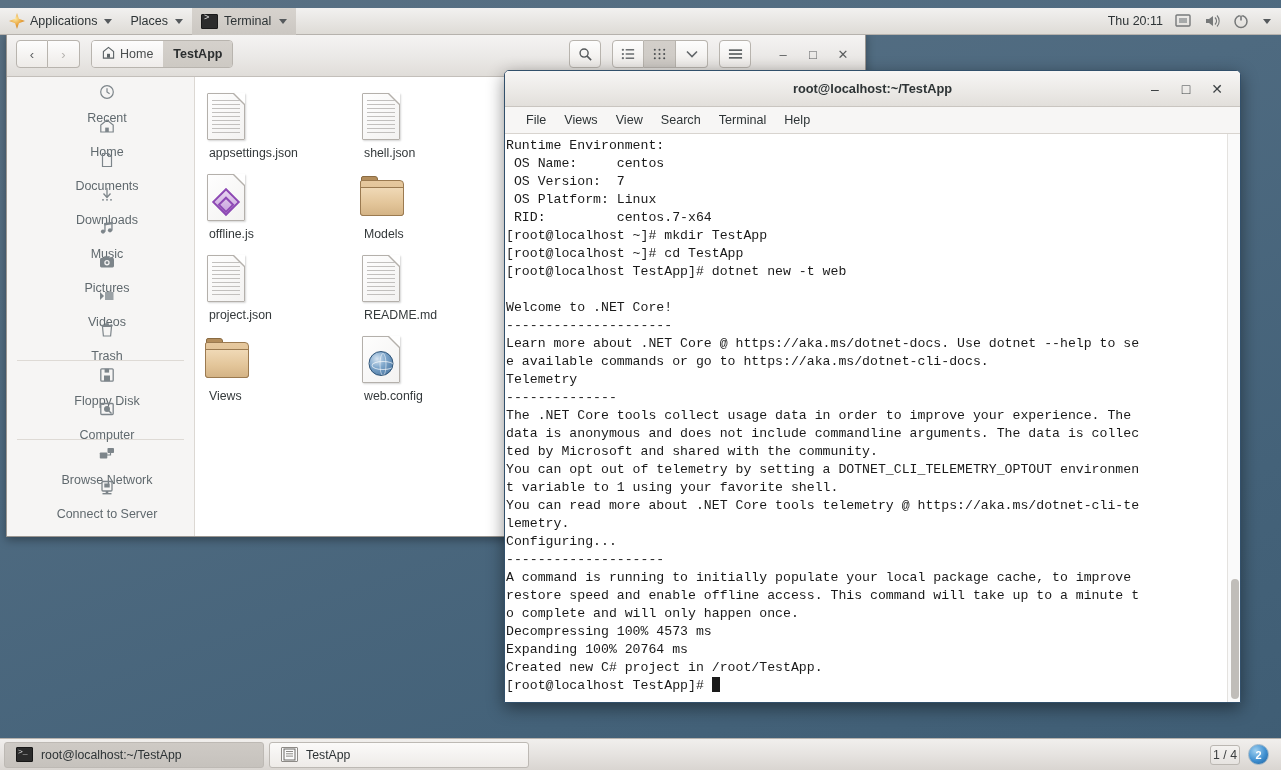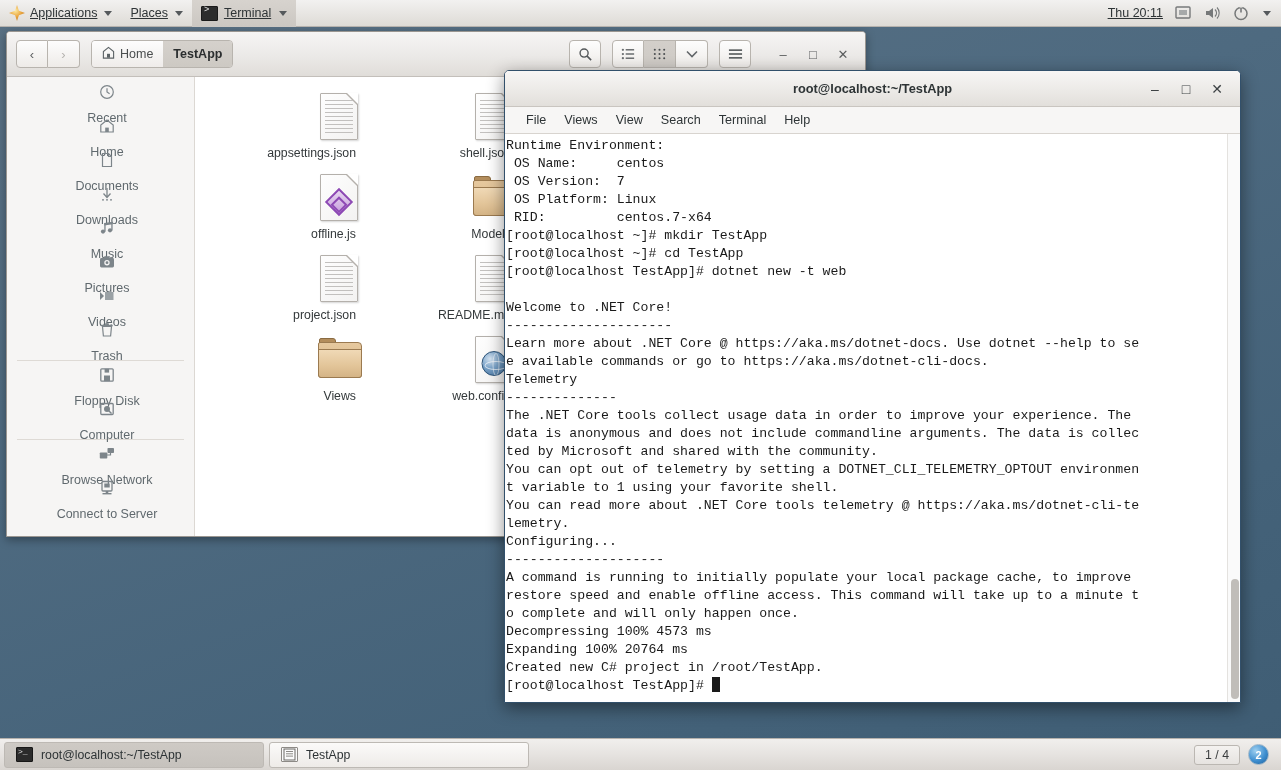--- a/index.html
+++ b/index.html
@@ -8,27 +8,26 @@
     overflow: hidden;
     font-family: "Liberation Sans", sans-serif;
   }
   body {
     background: linear-gradient(160deg, #5a7184 0%, #4e6a80 40%, #446279 75%, #3f5d74 100%);
     position: relative;
   }
 
   
   #top-panel {
-    position: absolute; left: 0; top: 0; width: 1281px; height: 27px;
+    position: absolute; left: 0; top: 8px; width: 1281px; height: 27px;
     background: linear-gradient(to bottom, #f2f1f0 0%, #e8e6e3 50%, #dedbd6 100%);
     border-bottom: 1px solid #b6b2ad;
     display: flex; align-items: center;
     font-size: 12.5px; color: #2e3436;
     z-index: 50;
-    text-decoration: underline;
   }
   .panel-menu {
     display: flex; align-items: center; gap: 5px;
     padding: 0 9px; height: 26px; cursor: default;
   }
   .panel-arrow {
     width: 0; height: 0; margin-left: 2px;
     border-left: 4px solid transparent;
     border-right: 4px solid transparent;
     border-top: 5px solid #55595c;
@@ -137,21 +136,21 @@
 
   #fm-content {
     flex: 1; background: #fff; padding: 16px 10px 0 10px;
     display: grid;
     grid-template-columns: repeat(4, 155px);
     grid-auto-rows: 81px;
     justify-content: start;
   }
   .file-cell {
     display: flex; flex-direction: column;
-    align-items: flex-end; cursor: default;
+    align-items: flex-start; cursor: default;
   }
   .fname {
     font-size: 12.3px; color: #34393b; margin-top: 5px;
     padding: 1px 4px; border-radius: 2px;
     white-space: nowrap;
   }
   .ficon { width: 42px; height: 47px; position: relative; }
 
   
   .doc-ico {
@@ -328,21 +327,21 @@
   .tb-files {
     background: #fafafa; border: 1px solid #8d8a86; border-radius: 1px;
   }
   #taskbar-right {
     margin-left: auto; display: flex; align-items: center;
     gap: 8px; padding-right: 8px;
   }
   #workspace-switcher {
     font-size: 12.3px; color: #3a3d3e;
     border: 1px solid #bbb7b2; border-radius: 3px;
-    padding: 2px 10px;
+    padding: 2px 2px;
     background: linear-gradient(to bottom, #f4f2f0, #e6e3e0);
   }
   #notif-badge {
     width: 21px; height: 21px; border-radius: 50%;
     background: radial-gradient(circle at 35% 30%, #9fd0f0 0%, #3f8fd0 55%, #1d5f9b 100%);
     border: 1px solid #9fb6c8;
     color: #fff; font-size: 11px; font-weight: bold;
     display: flex; align-items: center; justify-content: center;
   }
 </style>

